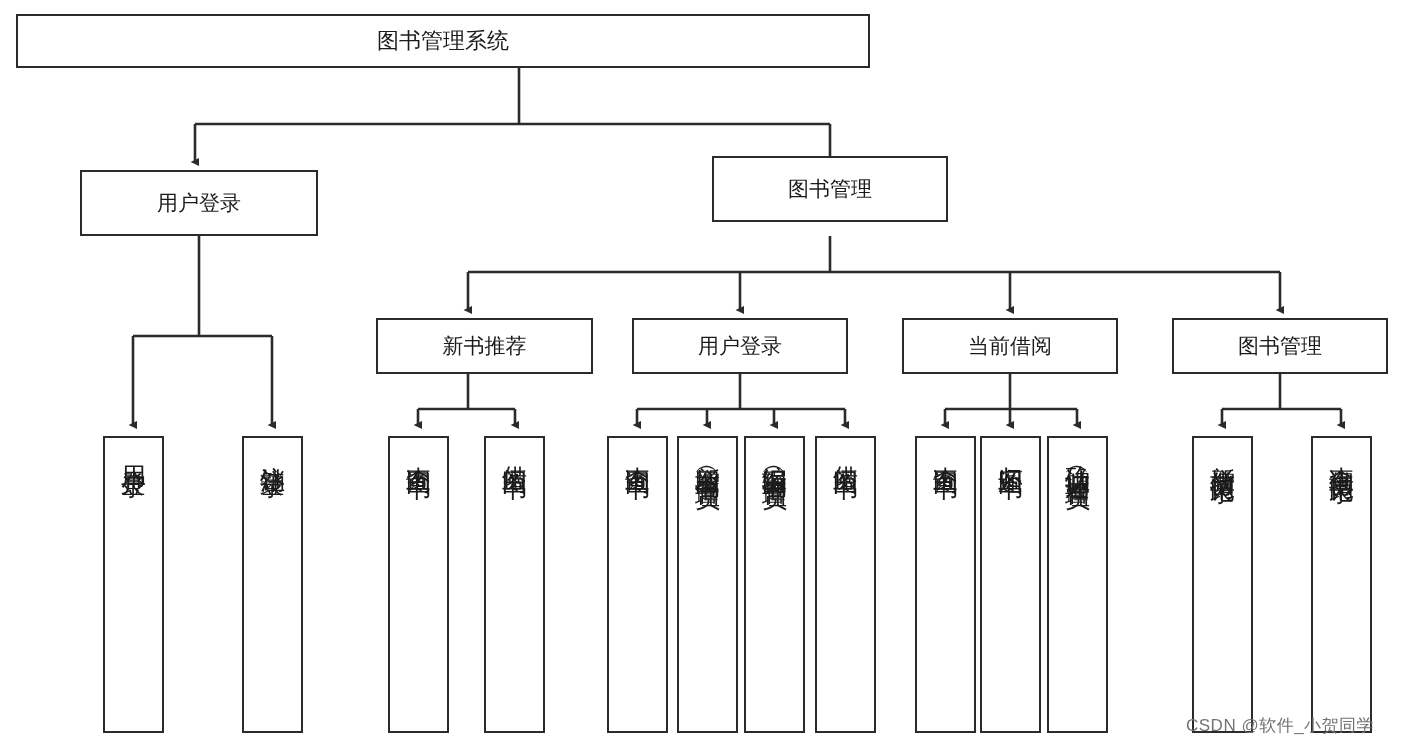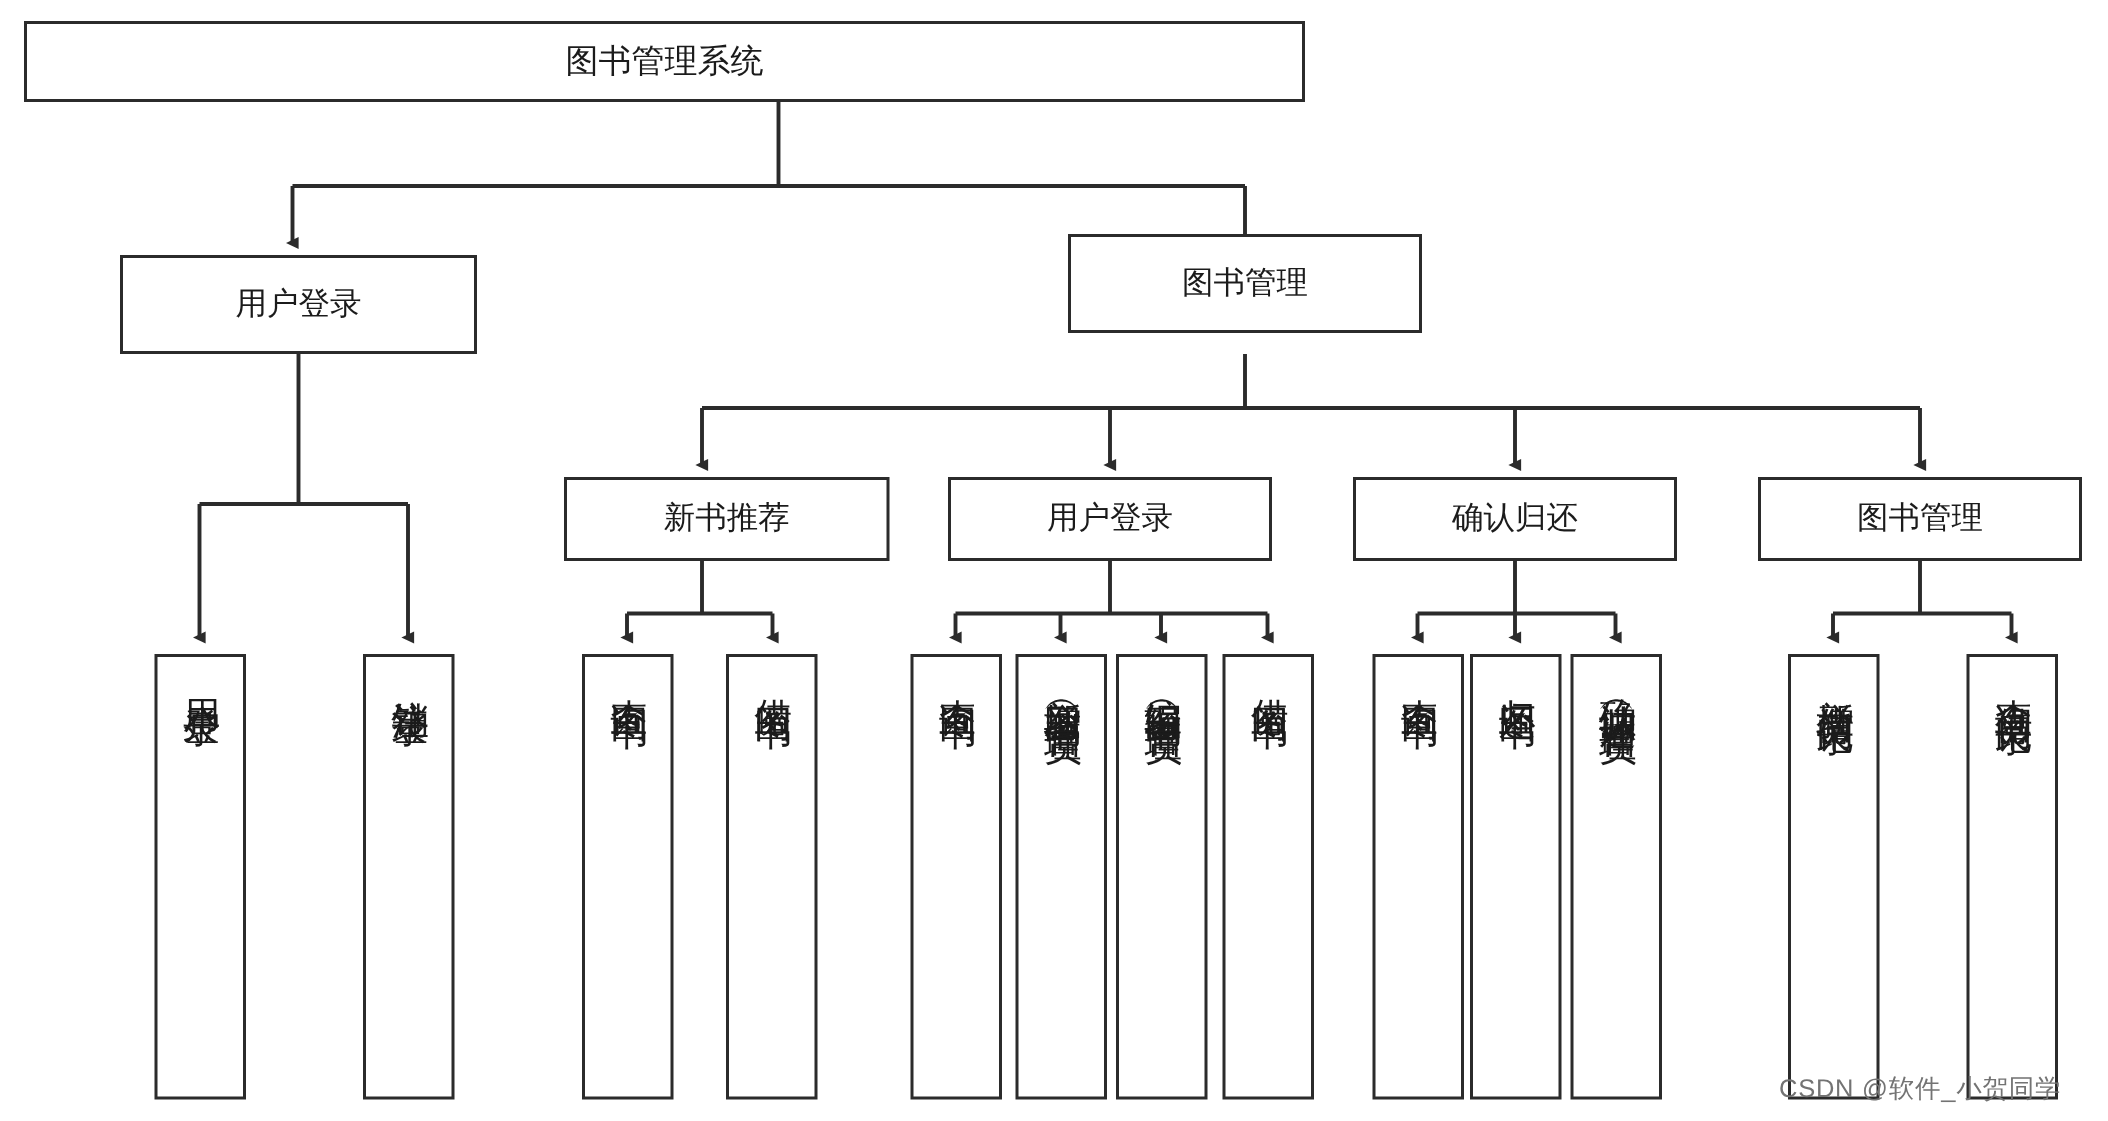--- a/index.html
+++ b/index.html
@@ -157,21 +157,21 @@
 
   <div class="node horizontal" style="left:376px; top:318px; width:217px; height:56px;">
     <span class="node-label">新书推荐</span>
   </div>
 
   <div class="node horizontal" style="left:632px; top:318px; width:216px; height:56px;">
     <span class="node-label">用户登录</span>
   </div>
 
   <div class="node horizontal" style="left:902px; top:318px; width:216px; height:56px;">
-    <span class="node-label">确认归还</span>
+    <span class="node-label">当前借阅</span>
   </div>
 
   <div class="node horizontal" style="left:1172px; top:318px; width:216px; height:56px;">
     <span class="node-label">图书管理</span>
   </div>
 
   <div class="node vertical" style="left:103px; top:436px; width:61px; height:297px;">
     <span class="node-label">用户登录</span>
   </div>
 

